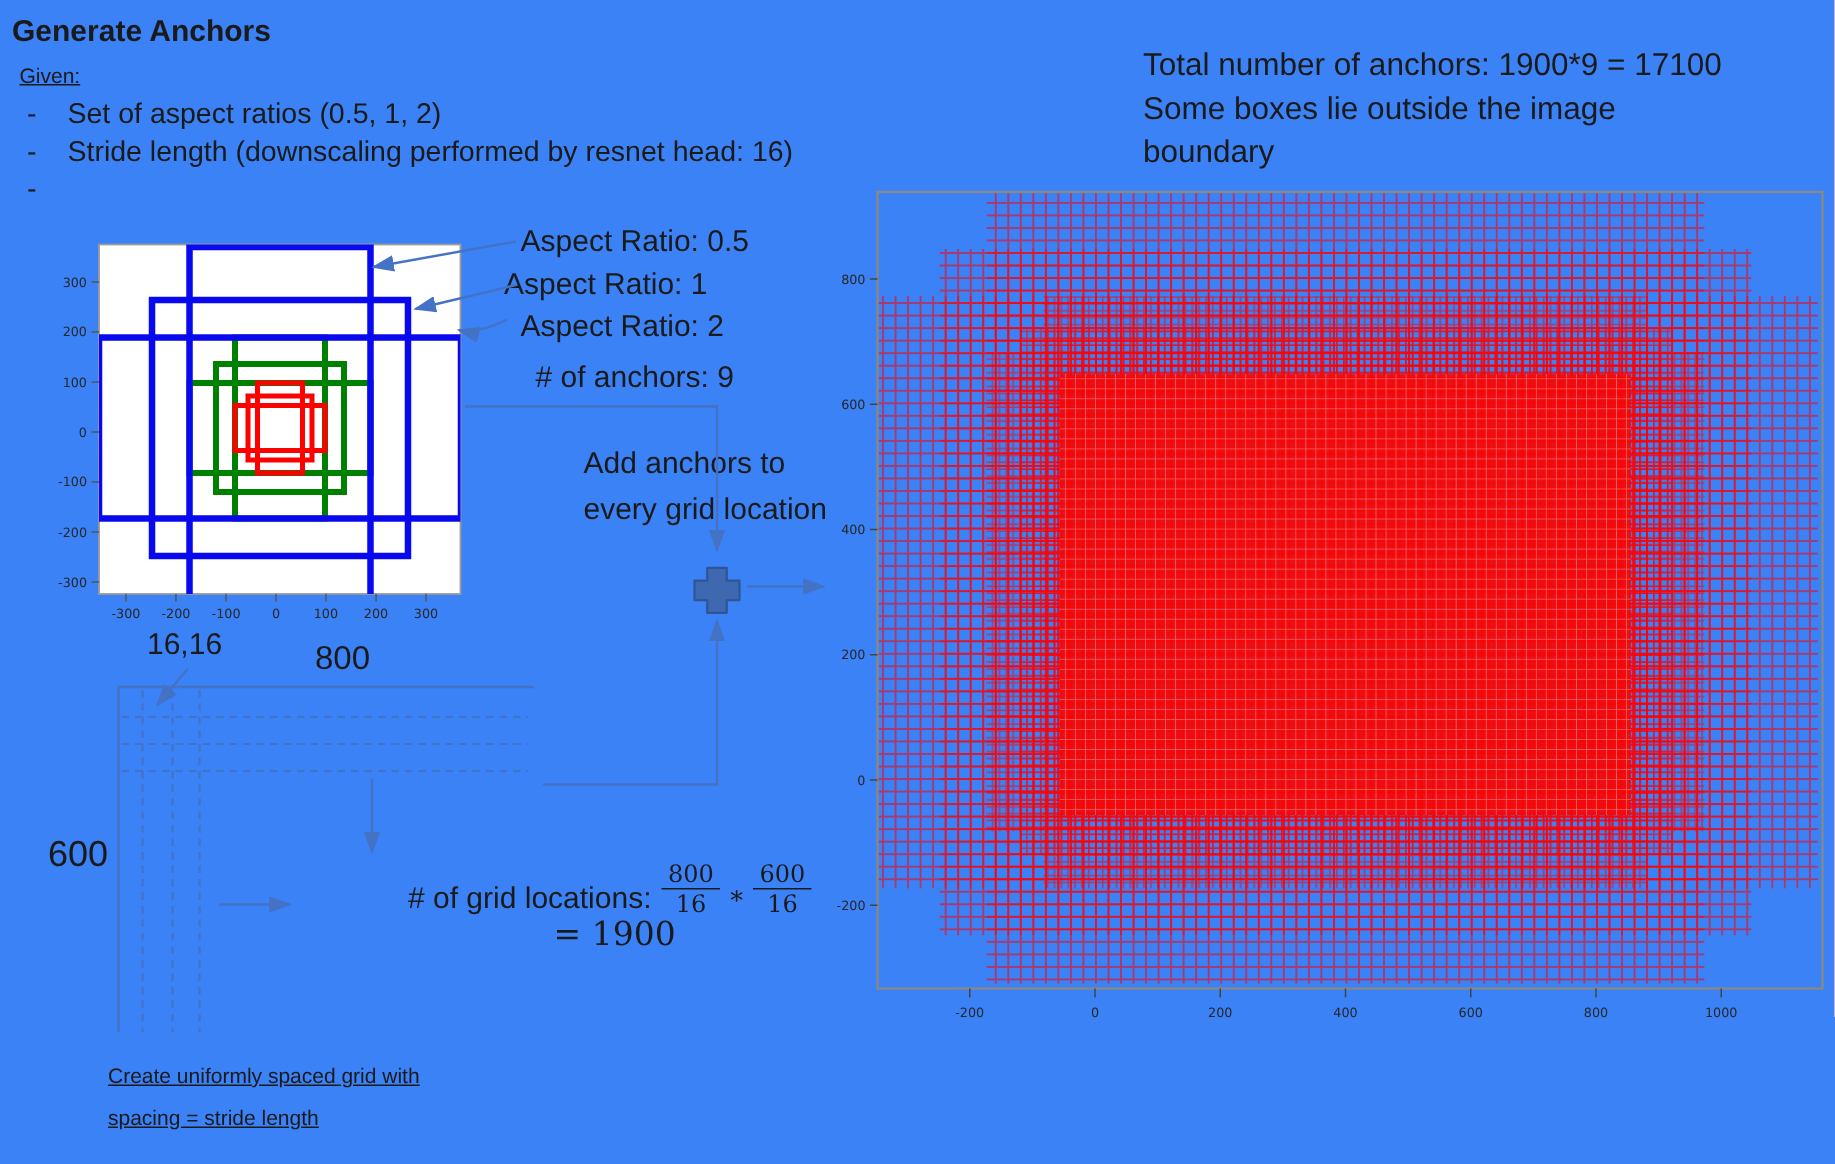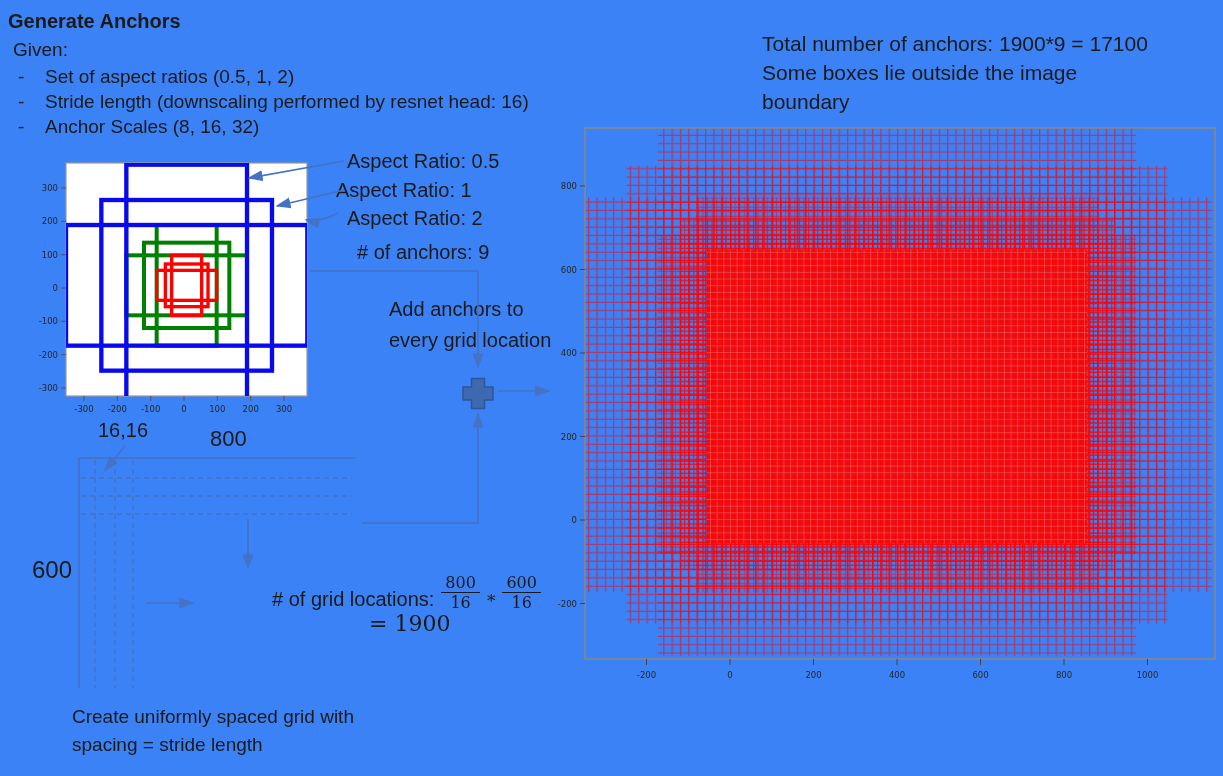--- a/index.html
+++ b/index.html
@@ -1,20 +1,20 @@
 <!DOCTYPE html>
 <html><head>
 <meta charset="utf-8">
 <style>
   html,body{margin:0;padding:0;background:#fff;}
   #slide{position:relative;width:1223px;height:776px;background:#3b82f6;overflow:hidden;
          font-family:"Liberation Sans",sans-serif;color:#1a1a1a;}
   .abs{position:absolute;}
   .t20{font-size:20px;line-height:24px;}
-  .t19{font-size:19px;line-height:24px;}
+  .t19{font-size:14px;line-height:24px;text-decoration:underline;}
   .t21{font-size:21px;line-height:29px;}
   .t22{font-size:22px;}
   .title{font-size:20px;font-weight:bold;}
   .bullet-row{display:flex;font-size:19px;}
   .bullet-row .dash{width:27px;flex:0 0 27px;}
   .serif{font-family:"DejaVu Serif",serif;}
   .formula{display:flex;align-items:flex-end;gap:7px;}
   .frac{display:inline-flex;flex-direction:column;align-items:center;
         font-family:"DejaVu Serif",serif;font-size:16px;line-height:17px;}
   .frac .num{display:block;border-bottom:1.4px solid #1a1a1a;padding:0 4px 1px 4px;}
@@ -32,21 +32,20 @@
   <div class="abs bullet-row" style="left:18px;top:66px;">
     <span class="dash">-</span>
     <span>Set of aspect ratios (0.5, 1, 2)</span>
   </div>
   <div class="abs bullet-row" style="left:18px;top:91px;">
     <span class="dash">-</span>
     <span>Stride length (downscaling performed by resnet head: 16)</span>
   </div>
   <div class="abs bullet-row" style="left:18px;top:116px;">
     <span class="dash">-</span>
-    <span>Anchor Scales (8, 16, 32)</span>
   </div>
 
   <svg class="abs" style="left:28px;top:148px;" width="300" height="272" viewBox="0 0 300 272">
     <defs>
       <clipPath id="lp-clip">
           <rect x="38" y="15" width="241" height="233"></rect>
         </clipPath>
     </defs>
     <rect x="38" y="15" width="241" height="233" fill="#ffffff" stroke="#9a9a9a" stroke-width="1.2"></rect>
     <g clip-path="url(#lp-clip)">

